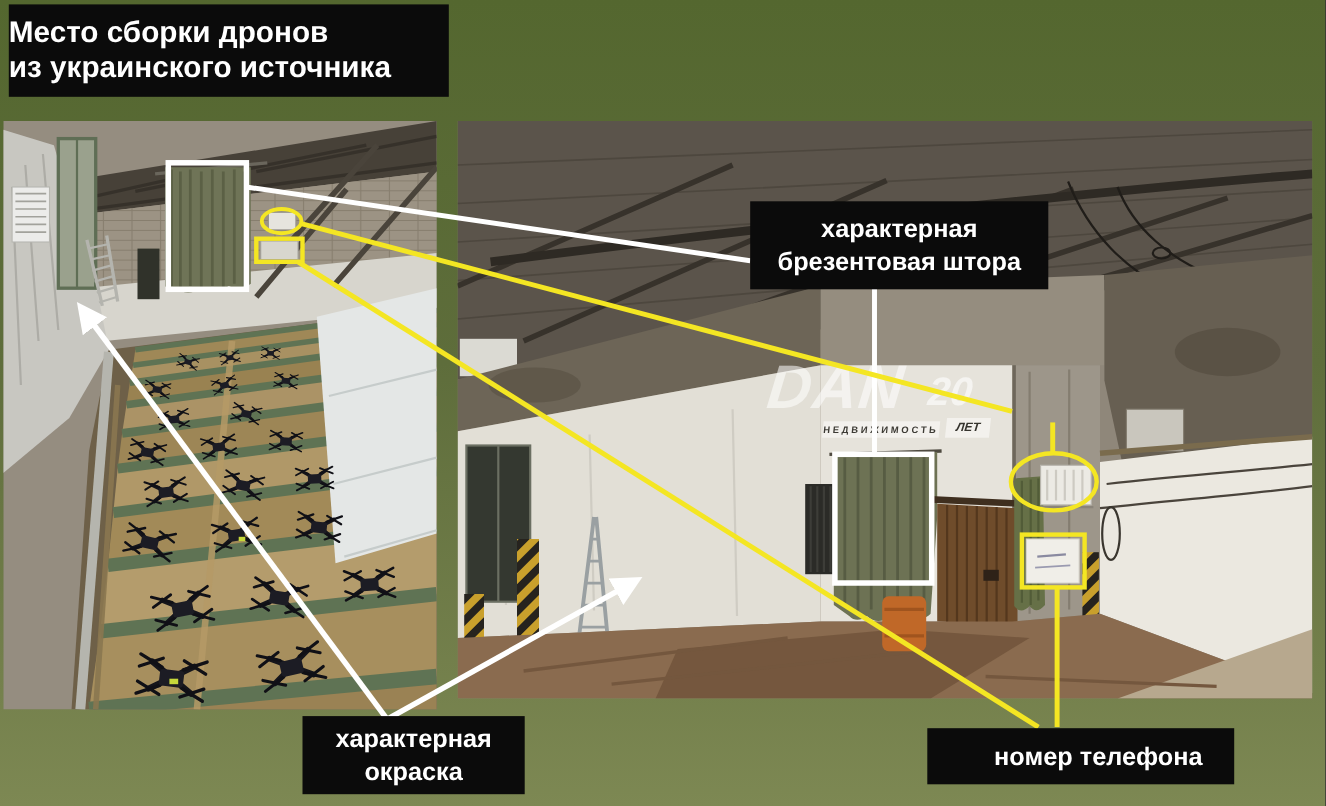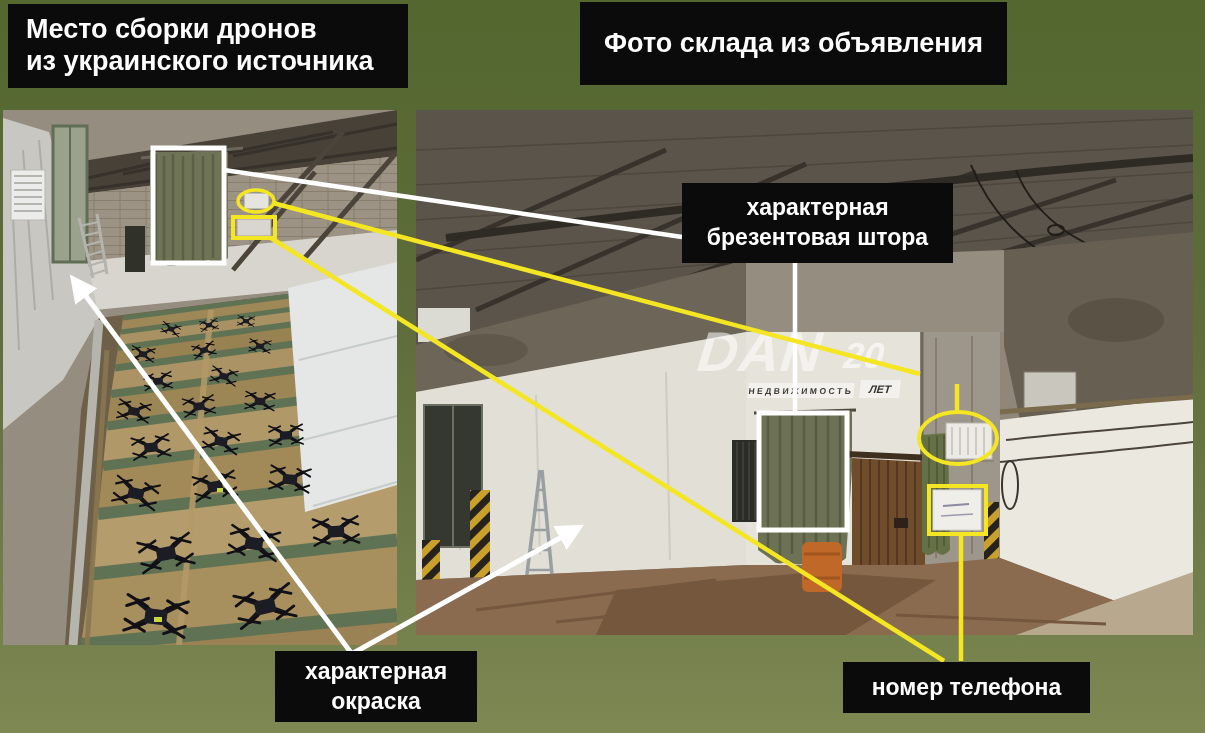--- a/index.html
+++ b/index.html
@@ -10,27 +10,27 @@
   }
   .photo{position:absolute;z-index:1;line-height:0;}
   #overlay{position:absolute;left:0;top:0;z-index:5;pointer-events:none;}
   .label{
     position:absolute;background:#0b0b0b;color:#ffffff;font-weight:bold;
     display:flex;align-items:center;justify-content:center;text-align:center;
     white-space:pre-line;z-index:6;
   }
   .title-left{
     left:8px;top:4px;width:400px;height:84px;font-size:27px;line-height:1.18;
-    justify-content:flex-start;text-align:left;padding-left:18px;box-sizing:border-box;
+    justify-content:flex-start;text-align:left;box-sizing:border-box;
   }
   .title-right{left:580px;top:2px;width:427px;height:83px;font-size:27px;}
   .lbl-curtain{left:682px;top:183px;width:271px;height:80px;font-size:23px;line-height:1.3;}
   .lbl-heaters{left:918px;top:340px;width:205px;height:44px;font-size:23px;}
   .lbl-paint{left:275px;top:651px;width:202px;height:71px;font-size:23px;line-height:1.3;}
-  .lbl-phone{left:843px;top:662px;width:247px;height:51px;font-size:23px;}
+  .lbl-phone{left:843px;top:662px;width:247px;height:51px;font-size:23px;padding-left:32px;}
   .watermark{position:absolute;left:698px;top:336px;width:215px;height:66px;z-index:4;pointer-events:none;}
   .wm-brand{
     position:absolute;left:0;top:-12px;font-size:56px;font-weight:bold;font-style:italic;
     color:rgba(255,255,255,0.55);letter-spacing:1px;transform:skewX(-6deg);line-height:1;
   }
   .wm-num{
     position:absolute;left:146px;top:2px;font-size:36px;font-weight:bold;font-style:italic;
     color:rgba(255,255,255,0.6);line-height:1;transform:skewX(-6deg);
   }
   .wm-tagline{
@@ -308,20 +308,19 @@
     <ellipse cx="256" cy="201" rx="18" ry="11" fill="none" stroke="#f4e623" stroke-width="3.5"></ellipse>
     <rect x="233" y="217" width="42" height="21" fill="none" stroke="#f4e623" stroke-width="4"></rect>
 
     <rect x="759" y="413" width="88" height="117" fill="none" stroke="#ffffff" stroke-width="5"></rect>
     <ellipse cx="958" cy="438" rx="39" ry="26" fill="none" stroke="#f4e623" stroke-width="4"></ellipse>
     <rect x="929" y="486" width="57" height="48" fill="none" stroke="#f4e623" stroke-width="4"></rect>
   </svg>
 
   <div class="label title-left">Место сборки дронов
 из украинского источника</div>
-  <div class="label title-right">Фото склада из объявления</div>
   <div class="label lbl-curtain">характерная
 брезентовая штора</div>
   <div class="label lbl-paint">характерная
 окраска</div>
   <div class="label lbl-phone">номер телефона</div>
 
 </div>
 
 </body></html>

